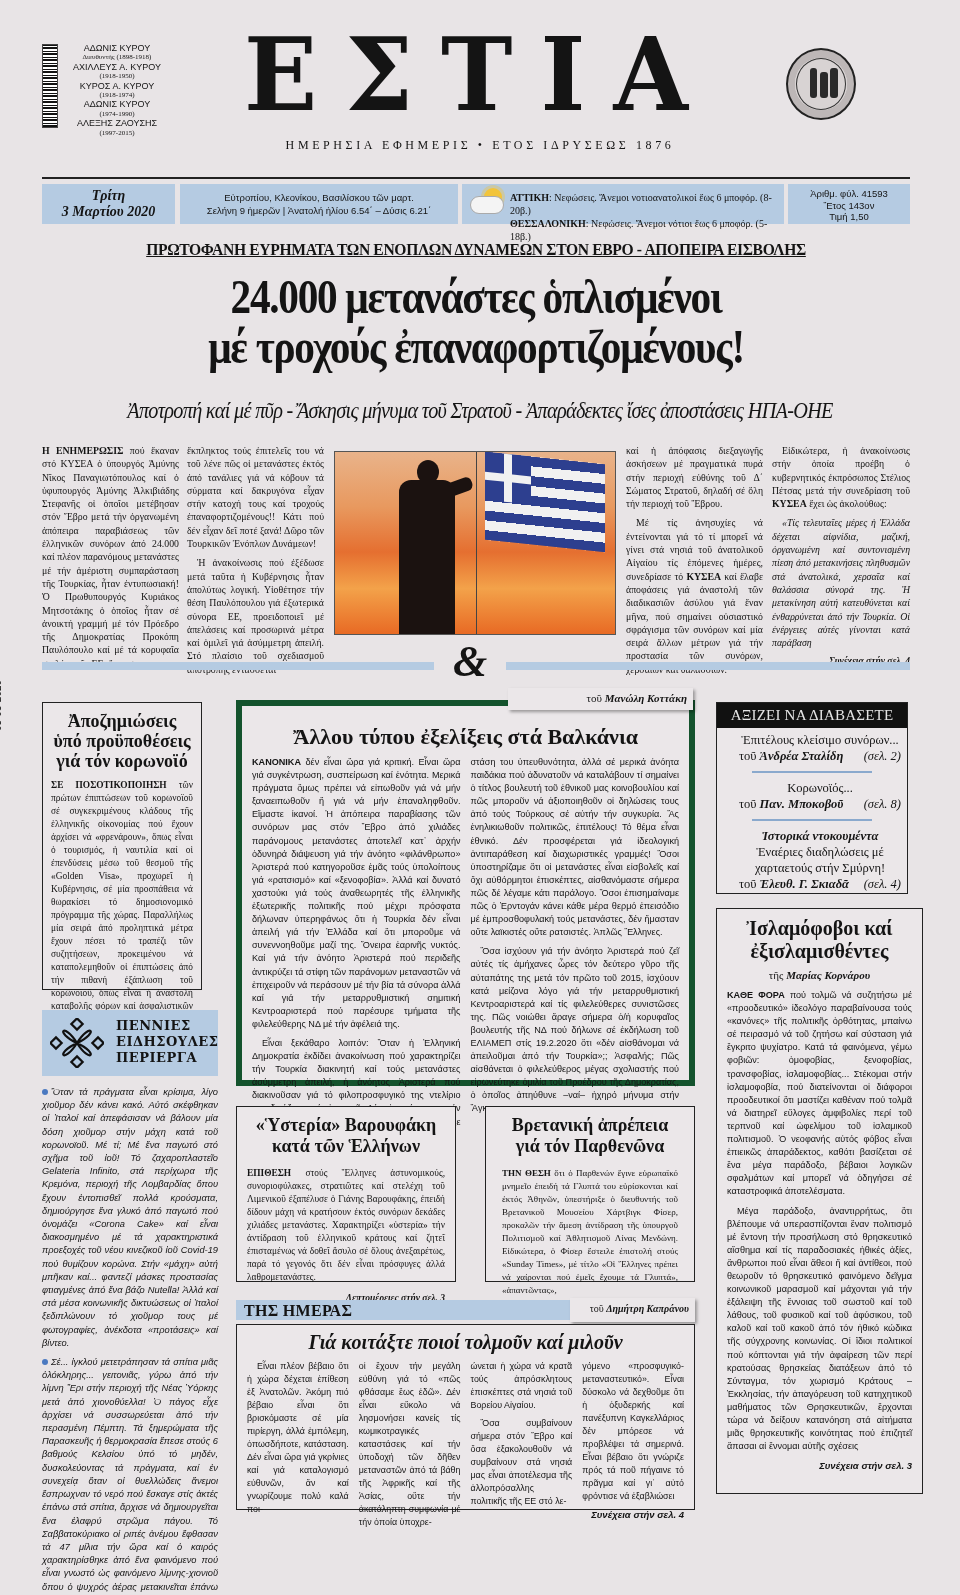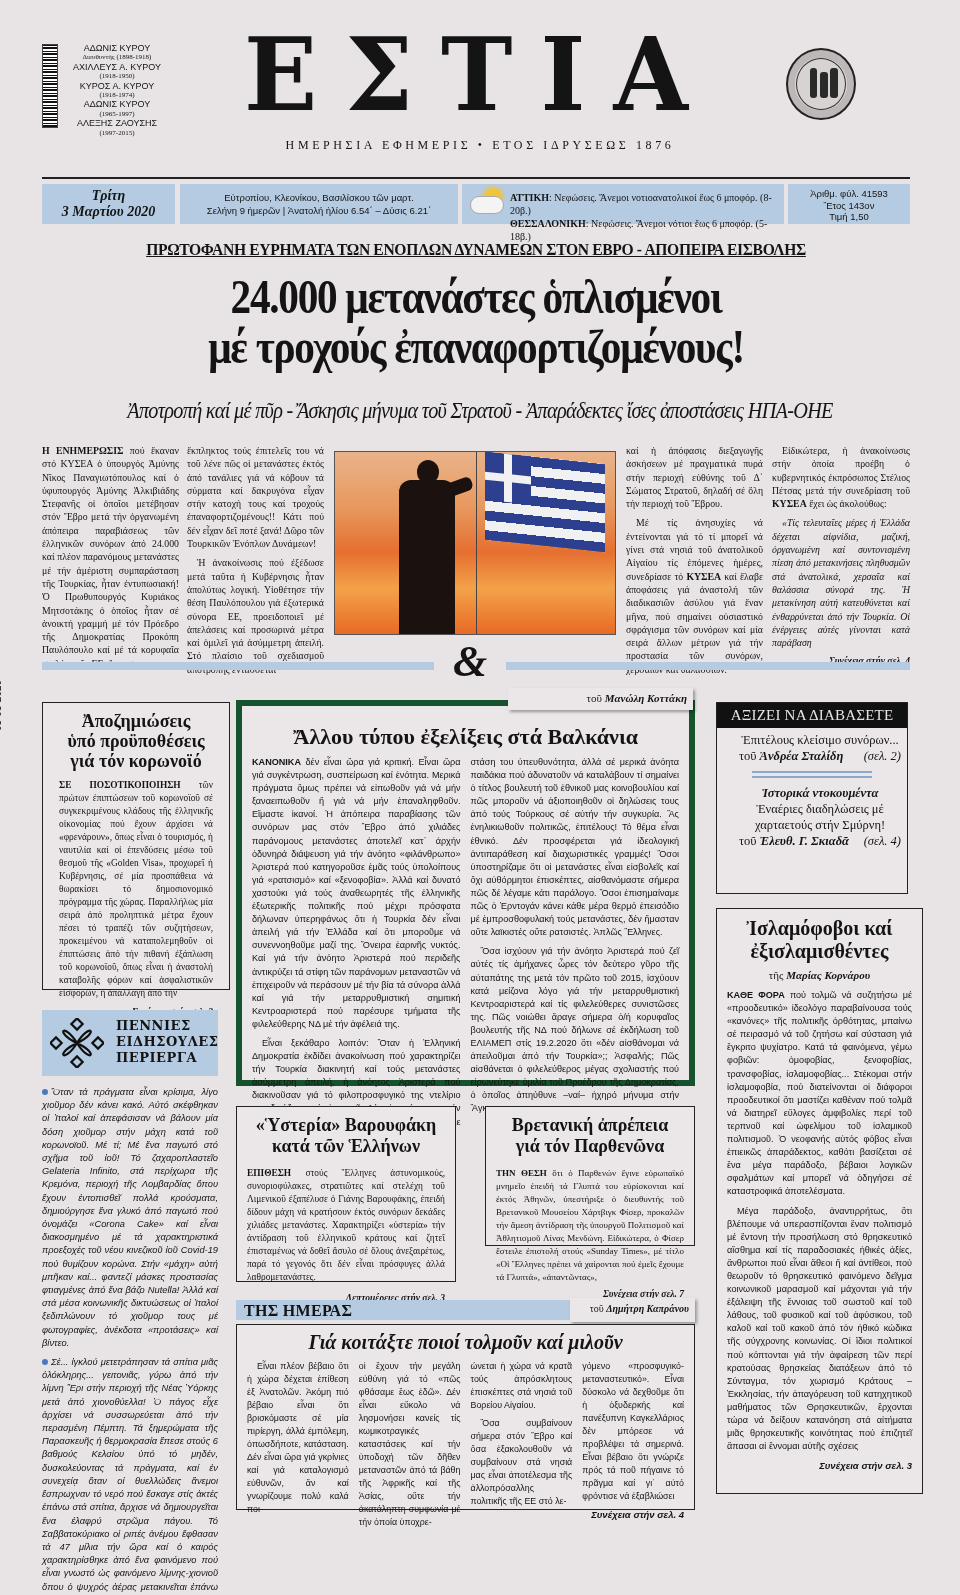--- a/index.html
+++ b/index.html
@@ -54,21 +54,21 @@
   
   .blue-band { top: 662px; height: 8px; background: #b5cbe2; }
   .ampersand { left: 440px; top: 640px; width: 60px; text-align: center; font-style: italic; font-weight: bold; font-size: 44px; line-height: 44px; }
   .margin-date { left: 8px; top: 660px; width: 14px; height: 90px; }
   .margin-date span { position: absolute; left: -36px; top: 40px; transform: rotate(-90deg); font-family: "Liberation Sans", sans-serif; font-size: 10px; white-space: nowrap; }
 
   
   .box { border: 1.5px solid #222; background: #ebe7e9; }
   .box-title { text-align: center; font-weight: bold; }
 
-  .coronavirus { left: 42px; top: 702px; width: 188px; height: 288px; padding: 8px 16px; }
+  .coronavirus { left: 42px; top: 702px; width: 160px; height: 288px; padding: 8px 8px; }
   .coronavirus .box-title { font-size: 18px; line-height: 20px; margin-bottom: 8px; }
 
   .pennies { left: 42px; top: 1010px; width: 176px; height: 66px; background: #b5cbe2; }
   .pennies .motif { position: absolute; left: 8px; top: 8px; width: 54px; height: 50px; }
   .pennies .ttl { position: absolute; left: 74px; top: 8px; font-family: "DejaVu Serif", serif; font-weight: bold; font-size: 13px; line-height: 16px; letter-spacing: 0.5px; }
   .pennies-text { left: 42px; top: 1086px; width: 176px; font-style: italic; font-family: "Liberation Sans", sans-serif; font-size: 9.3px; line-height: 13.2px; text-align: justify; }
   .pennies-text p { margin-bottom: 6px; }
   .bullet { display: inline-block; width: 6px; height: 6px; border-radius: 50%; background: #4b79c0; margin-right: 3px; }
 
   
@@ -87,21 +87,21 @@
   .worth .sep { width: 120px; height: 2px; background: #8aa9cd; margin: 3px auto; }
 
   .islamo { left: 716px; top: 908px; width: 207px; height: 586px; padding: 8px 10px; }
   .islamo .box-title { font-size: 20px; line-height: 23px; }
   .islamo .by { text-align: center; font-size: 11px; margin: 6px 0 8px; }
   .islamo .col { font-family: "Liberation Sans", sans-serif; font-size: 9.1px; line-height: 13.1px; }
 
   
   .varouf { left: 236px; top: 1106px; width: 220px; height: 176px; padding: 8px 10px; }
   .varouf .box-title, .parthenon .box-title { font-size: 18px; line-height: 21px; margin-bottom: 10px; text-align: center; }
-  .parthenon { left: 485px; top: 1106px; width: 210px; height: 140px; padding: 8px 10px; }
+  .parthenon { left: 485px; top: 1106px; width: 210px; height: 176px; padding: 8px 16px; }
   .small-col { font-size: 9.4px; line-height: 13px; text-align: justify; }
 
   
   .day-bar { left: 236px; top: 1300px; width: 459px; height: 20px; background: #b5cbe2; }
   .day-label { left: 236px; top: 1300px; width: 126px; height: 20px; font-weight: bold; font-size: 16px; padding: 2px 0 0 8px; letter-spacing: 0.3px; }
   .day-by { left: 570px; top: 1298px; width: 125px; height: 24px; background: #ebe7e9; font-size: 10px; text-align: right; padding: 5px 6px 0 0; box-shadow: 2px 2px 3px rgba(0,0,0,0.35); }
   .day-by i { font-weight: bold; }
   .day-box { left: 236px; top: 1324px; width: 459px; height: 186px; padding: 6px 10px; }
   .day-box .box-title { font-style: italic; font-size: 20px; margin-bottom: 6px; }
   .day-box .cols { display: flex; gap: 10px; font-family: "Liberation Sans", sans-serif; font-size: 8.9px; line-height: 13px; text-align: justify; }
@@ -120,21 +120,21 @@
   <div>
       <div class="n">ΑΧΙΛΛΕΥΣ Α. ΚΥΡΟΥ</div>
       <div class="y">(1918-1950)</div>
     </div>
   <div>
       <div class="n">ΚΥΡΟΣ Α. ΚΥΡΟΥ</div>
       <div class="y">(1918-1974)</div>
     </div>
   <div>
       <div class="n">ΑΔΩΝΙΣ ΚΥΡΟΥ</div>
-      <div class="y">(1965-1997)</div>
+      <div class="y">(1974-1990)</div>
     </div>
   <div>
       <div class="n">ΑΛΕΞΗΣ ΖΑΟΥΣΗΣ</div>
       <div class="y">(1997-2015)</div>
     </div>
 </div>
 <div class="abs logo">ΕΣΤΙΑ</div>
 <div class="abs subtitle">ΗΜΕΡΗΣΙΑ ΕΦΗΜΕΡΙΣ • ΕΤΟΣ ΙΔΡΥΣΕΩΣ 1876</div>
 <div class="abs seal">
   <div class="inner"></div>
@@ -260,20 +260,27 @@
 <div class="abs box worth">
   <div class="hdr">ΑΞΙΖΕΙ ΝΑ ΔΙΑΒΑΣΕΤΕ</div>
   <div class="item">
     <div>Ἐπιτέλους κλείσιμο συνόρων...</div>
     <div class="row">
         <span><span>τοῦ</span> <b><i>Ἀνδρέα Σταλίδη</i></b></span>
         <i>(σελ. 2)</i>
       </div>
   </div>
   <div class="sep"></div>
+  <div class="item">
+    <div>Κορωνοϊός...</div>
+    <div class="row">
+        <span><span>τοῦ</span> <b><i>Παν. Μποκοβοῦ</i></b></span>
+        <i>(σελ. 8)</i>
+      </div>
+  </div>
   <div class="sep"></div>
   <div class="item">
     <div><b><i>Ἱστορικά ντοκουμέντα</i></b></div>
     <div>Ἐναέριες διαδηλώσεις μέ χαρταετούς στήν Σμύρνη!</div>
     <div class="row">
         <span><span>τοῦ</span> <b><i>Ἐλευθ. Γ. Σκιαδᾶ</i></b></span>
         <i>(σελ. 4)</i>
       </div>
   </div>
 </div>

